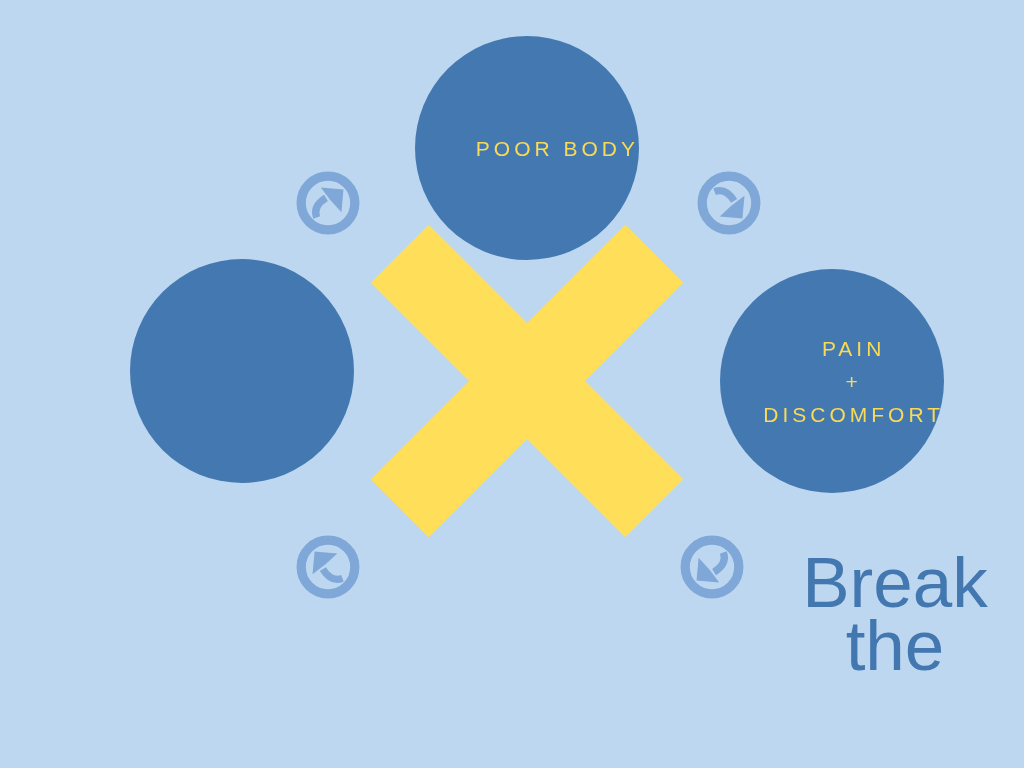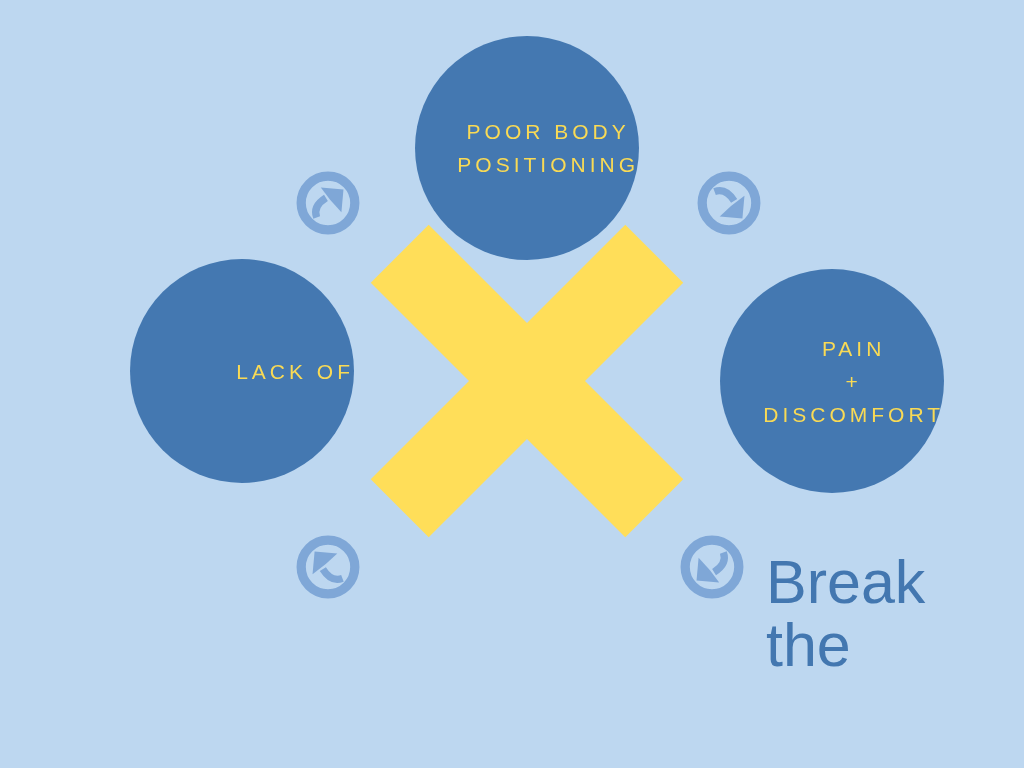--- a/index.html
+++ b/index.html
@@ -54,58 +54,56 @@
   .cycle-icon .ring{fill:none;stroke:var(--arrow-icon,#7fa7d7);stroke-width:9;}
   .cycle-icon .shaft{fill:none;stroke:var(--arrow-icon,#7fa7d7);stroke-width:7;}
   .cycle-icon .head{fill:var(--arrow-icon,#7fa7d7);}
   .icon-tl{left:295px;top:170px;}
   .icon-tr{left:696px;top:170px;transform:rotate(90deg);}
   .icon-br{left:679px;top:534px;transform:rotate(180deg);}
   .icon-bl{left:295px;top:534px;transform:rotate(270deg);}
   
   .title{
     position:absolute;
-    left:766px;top:551px;
+    left:782px;top:551px;
     width:226px;
-    text-align:left;
+    text-align:center;
     color:var(--title-text,#4377b0);
-    font-size:61px;
+    font-size:71px;
     line-height:63px;
     font-weight:400;
     z-index:2;
   }
   .title .tl{display:block;}
 </style>
 </head>
 <body>
 
 <div class="stage">
 
   <div class="xbar xbar-a"></div>
   <div class="xbar xbar-b"></div>
 
   <div class="node node-top">
     <div class="node-label">
       <span class="nl">POOR BODY</span>
-      <span class="nl">POSITIONING</span>
     </div>
   </div>
 
   <div class="node node-right">
     <div class="node-label">
       <span class="nl">PAIN</span>
       <span class="nl">+</span>
       <span class="nl">DISCOMFORT</span>
     </div>
   </div>
 
 
   <div class="node node-left">
     <div class="node-label">
-      <span class="nl">LACK OF</span>
     </div>
   </div>
 
   <svg class="cycle-icon icon-tl" viewBox="0 0 64 64" aria-hidden="true">
     <circle class="ring" cx="32" cy="32" r="26"></circle>
     <path class="shaft" d="M21,46 C18,38 22,32 30,27"></path>
     <path class="head" d="M25,17 L47,19 L45,41 Q34,30 25,17 Z"></path>
   </svg>
   <svg class="cycle-icon icon-tr" viewBox="0 0 64 64" aria-hidden="true">
     <circle class="ring" cx="32" cy="32" r="26"></circle>

